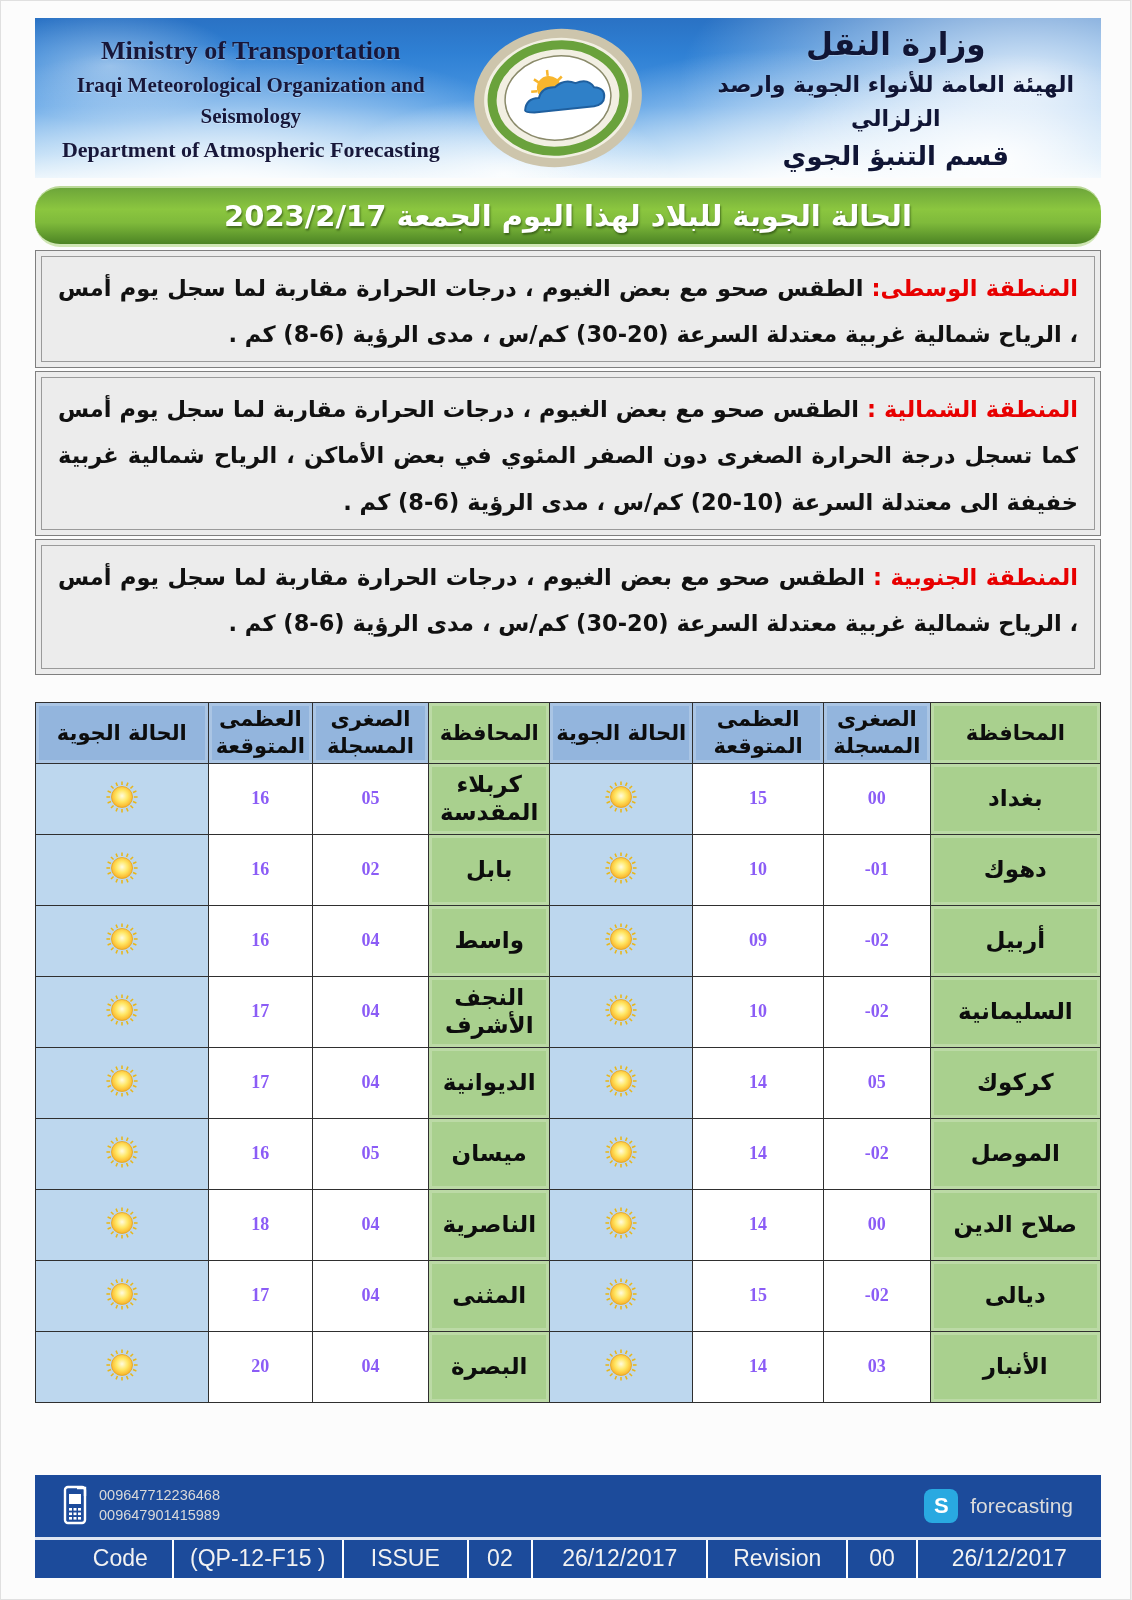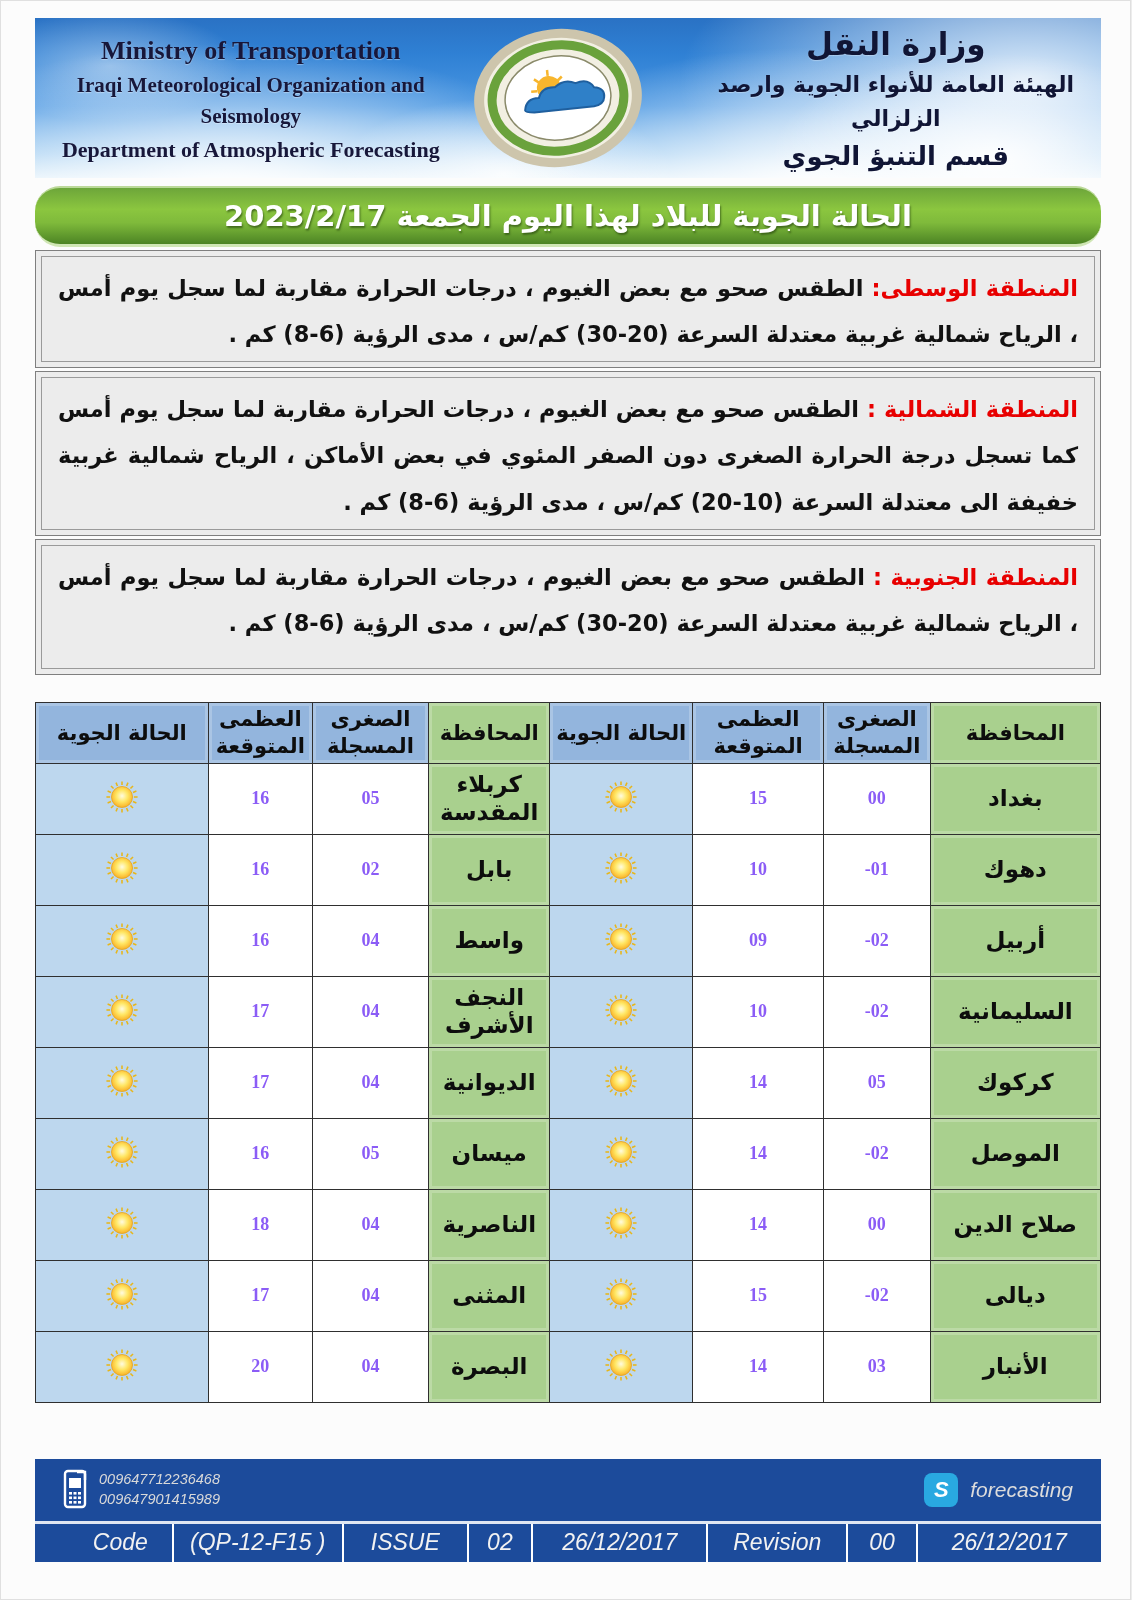--- a/index.html
+++ b/index.html
@@ -55,21 +55,21 @@
     box-shadow:inset 0 0 0 3px rgba(255,255,255,.22);line-height:1.25;}
   .wtable thead th.gov{background:#a9d08e;}
   .wtable td{height:70px;background:#ffffff;}
   .wtable td.gov{background:#a9d08e;font-size:23px;font-weight:bold;color:#0d0d0d;line-height:1.2;
     box-shadow:inset 0 0 0 3px rgba(255,255,255,.22);}
   .wtable td.num{font-size:18px;font-weight:bold;color:#8b5cf6;direction:ltr;
     font-family:Liberation Serif, serif;}
   .wtable td.cond{background:#bdd7ee;}
 
   
-  .footer{margin-top:56px;font-style:italic;}
+  .footer{margin-top:72px;}
   .contact{height:62px;background:#1c4b9b;display:flex;align-items:center;
     justify-content:space-between;padding:0 28px;color:#e8e8e8;}
   .phones{display:flex;align-items:center;gap:10px;}
   .phones .nums{font-family:"Liberation Sans",sans-serif;font-size:14.5px;line-height:1.35;color:#d9d9d9;}
   .email{display:flex;align-items:center;gap:12px;font-family:"Liberation Sans",sans-serif;
     font-size:23px;color:#ececec;}
   .skype{display:flex;align-items:center;gap:12px;font-family:"Liberation Sans",sans-serif;
     font-size:21px;color:#dcdcdc;}
   .skype-badge{width:34px;height:34px;background:#29a9e1;border-radius:8px;display:flex;
     align-items:center;justify-content:center;color:#fff;font-weight:bold;font-size:22px;

